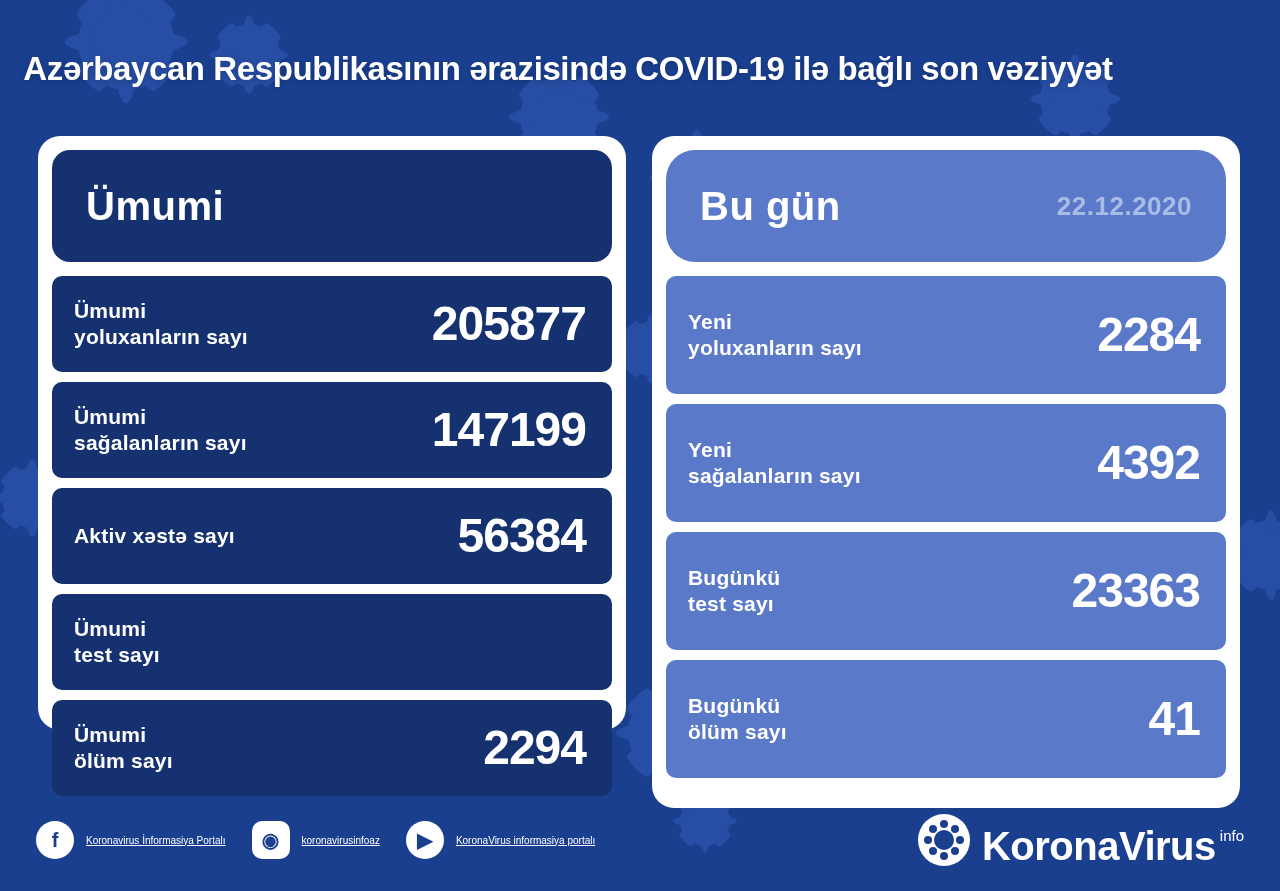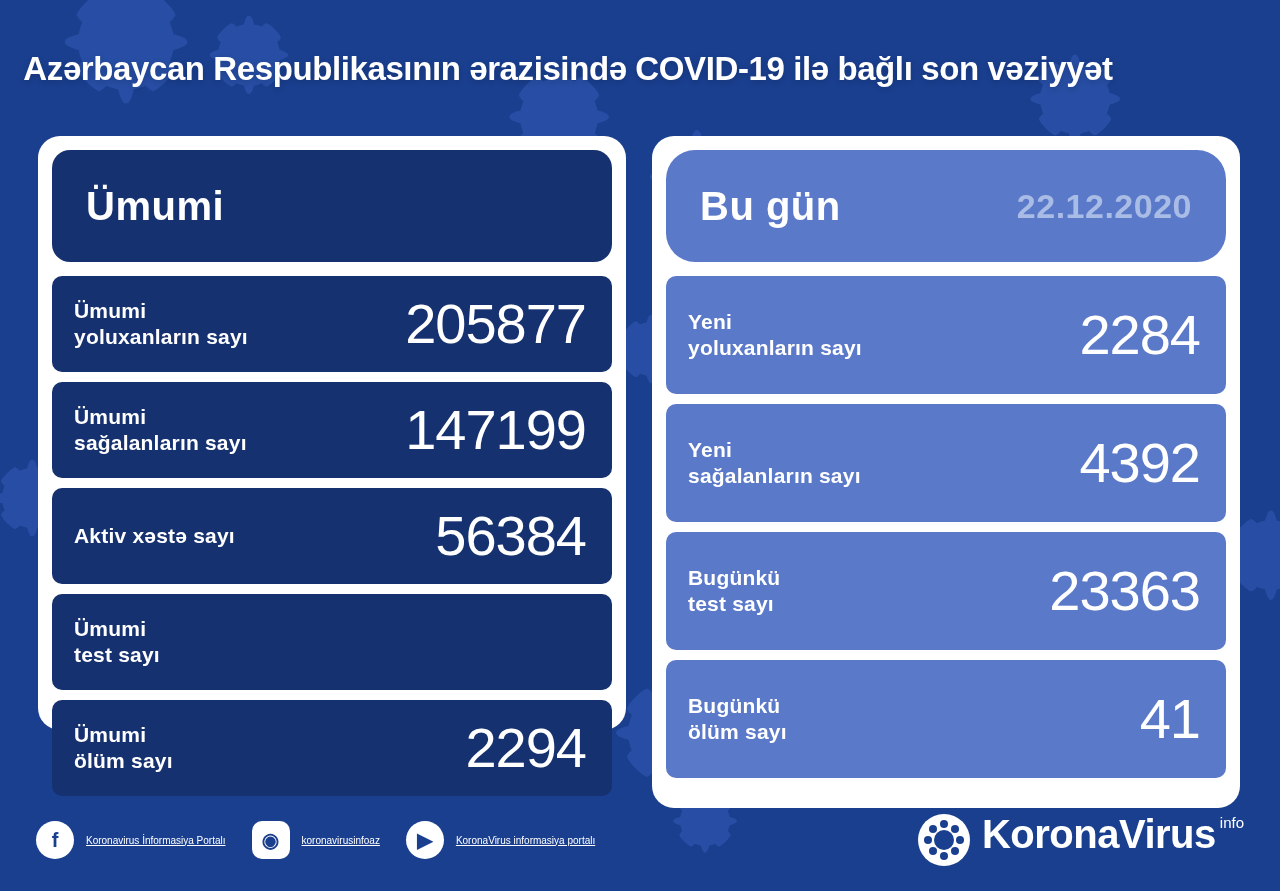--- a/index.html
+++ b/index.html
@@ -85,21 +85,21 @@
     justify-content: space-between;
     padding: 0 34px;
     color: #fff;
   }
   #head-total { background: #16316f; }
   #head-today { background: #5b79c9; border-radius: 29px; }
   .panel-head .ht {
     font-size: 40px; font-weight: bold; letter-spacing: .5px;
   }
   .panel-head .hd {
-    font-size: 34px; font-weight: bold; color: #a9bce6; letter-spacing: .5px;
+    font-size: 26px; font-weight: bold; color: #a9bce6; letter-spacing: .5px;
   }
 
   .rows { margin-top: 14px; display: flex; flex-direction: column; gap: 10px; }
   .row {
     height: 96px;
     border-radius: 10px;
     display: flex;
     align-items: center;
     justify-content: space-between;
     padding: 0 26px 0 22px;
@@ -108,22 +108,22 @@
   #panel-total .row { background: #16316f; }
   #panel-today .row { background: #5b79c9; }
   .row .lbl {
     font-size: 21px;
     font-weight: bold;
     line-height: 1.22;
     white-space: pre-line;
     letter-spacing: .2px;
   }
   .row .val {
-    font-size: 56px;
-    font-weight: normal;
+    font-size: 48px;
+    font-weight: bold;
     letter-spacing: -1px;
     line-height: 1;
   }
 
   
   #footer {
     position: absolute;
     left: 0; bottom: 18px;
     width: 1280px;
     height: 66px;
@@ -144,21 +144,21 @@
     display: flex; align-items: center; justify-content: center;
     font-size: 20px; font-weight: bold;
   }
   .social .badge.sq {
     border-radius: 10px;
   }
   .social .txt { color: #ffffff; font-size: 10px; text-decoration: underline; }
 
   #brand {
     margin-left: auto;
-    display: flex; gap: 12px;
+    display: flex; align-items: flex-end; gap: 12px;
   }
   #brand .bmark {
     width: 52px; height: 52px; border-radius: 50%;
     background: #ffffff;
     position: relative;
   }
   #brand .bmark::after {
     content:"";
     position: absolute; left: 50%; top: 50%;
     width: 20px; height: 20px; margin: -10px 0 0 -10px;

